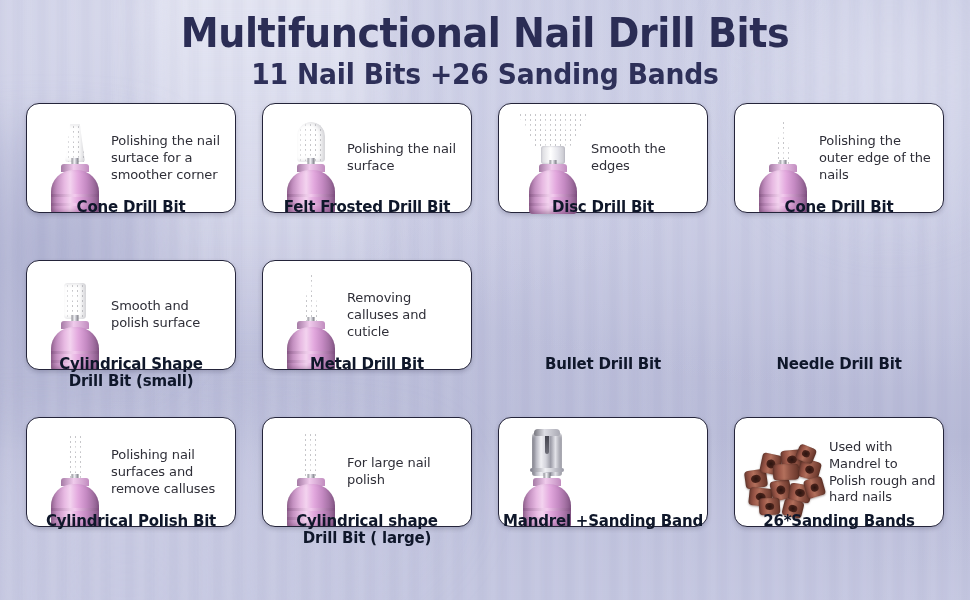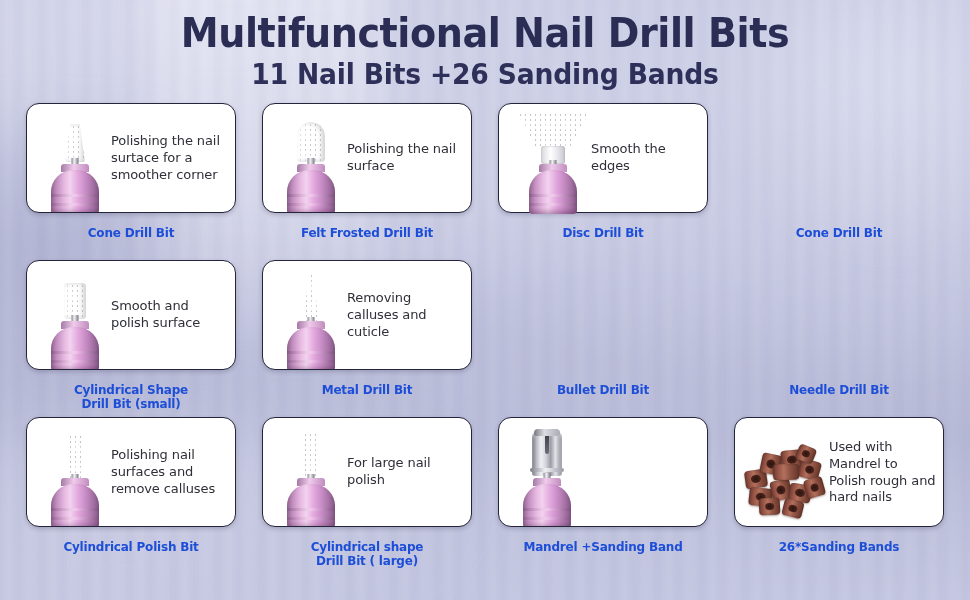--- a/index.html
+++ b/index.html
@@ -82,23 +82,23 @@
     overflow:visible;
   }
   .card-inner{position:relative;width:100%;height:100%;overflow:hidden;border-radius:12px;}
   .desc{
     position:absolute;left:84px;right:7px;top:50%;transform:translateY(-50%);
     font-size:13px;line-height:1.28;color:#2f2f38;
     font-family:"DejaVu Sans","Liberation Sans",sans-serif;
     letter-spacing:-.1px;
   }
   .caption{
-    position:absolute;left:0;right:0;top:124px;
-    text-align:center;font-size:12px;font-weight:bold;
-    color:#1d4ed8;line-height:1.12;letter-spacing:-.2px;
+    position:absolute;left:0;right:0;top:96px;
+    text-align:center;font-size:15px;font-weight:bold;
+    color:#0f172a;line-height:1.12;letter-spacing:-.2px;
     font-family:"DejaVu Sans","Liberation Sans",sans-serif;
     white-space:pre-line;
   }
 
   
   .bit{position:absolute;left:14px;bottom:-2px;width:68px;height:112px;}
   .bit.wide{width:92px;left:8px;}
 
   
   .base-pink{
@@ -291,20 +291,31 @@
           <div class="base-neck"></div>
           <div class="base-pink"></div>
         </div>
         <div class="desc" style="left:92px;">Smooth the edges</div>
       </div>
     </div>
     <div class="caption">Disc Drill Bit</div>
   </div>
 
   <div class="cell">
+    <div class="card">
+      <div class="card-inner">
+        <div class="bit">
+          <div class="tip cone-silver tex-silver grit"></div>
+          <div class="shank" style="bottom:44px;height:10px;"></div>
+          <div class="base-neck"></div>
+          <div class="base-pink"></div>
+        </div>
+        <div class="desc">Polishing the outer edge of the nails</div>
+      </div>
+    </div>
     <div class="caption">Cone Drill Bit</div>
   </div>
 
   <div class="cell">
     <div class="card">
       <div class="card-inner">
         <div class="bit">
           <div class="tip cyl-small tex-white grit"></div>
           <div class="shank" style="bottom:44px;height:12px;"></div>
           <div class="base-neck"></div>

